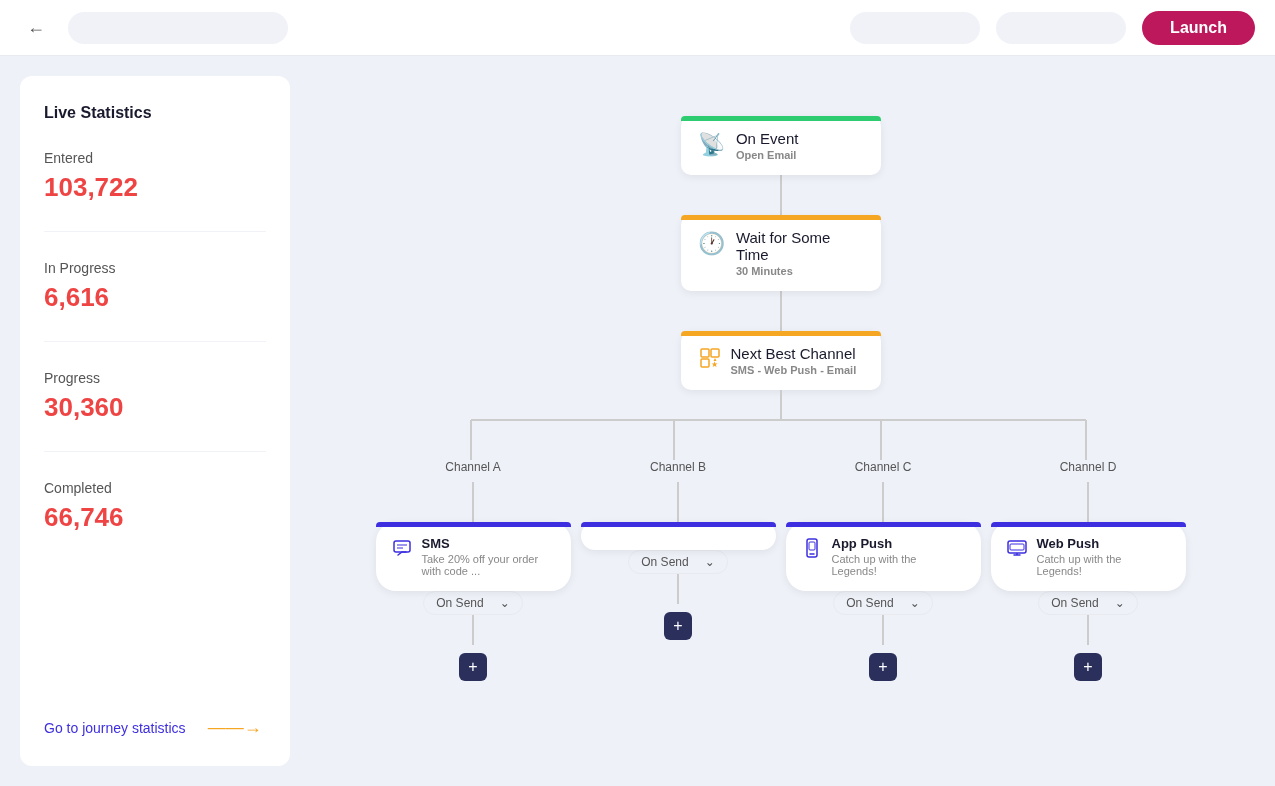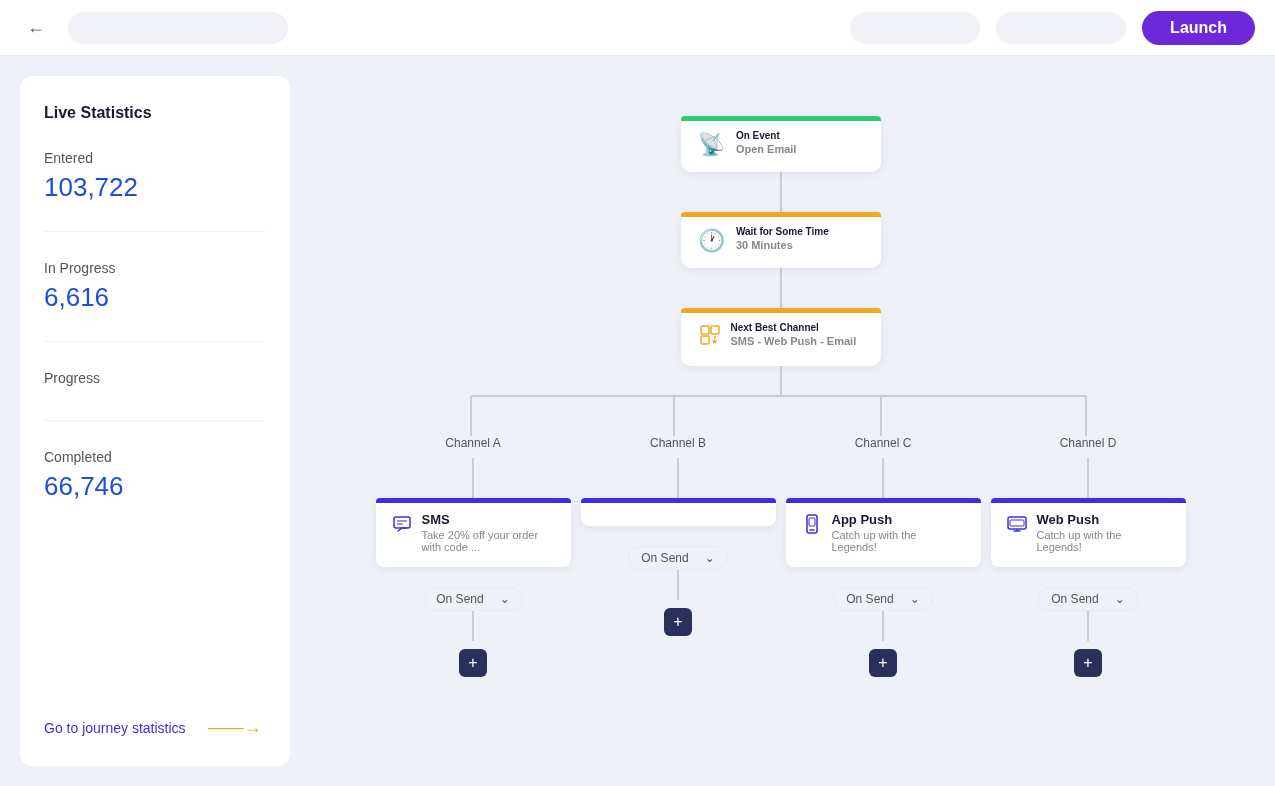--- a/index.html
+++ b/index.html
@@ -35,21 +35,21 @@
       width: 220px;
     }
     .nav-spacer { flex: 1; }
     .nav-pill-sm {
       background: #f0f2f7;
       border-radius: 20px;
       height: 32px;
       width: 130px;
     }
     .launch-btn {
-      background: #6d28d9;
+      background: #be185d;
       color: white;
       border: none;
       border-radius: 24px;
       padding: 8px 28px;
       font-size: 16px;
       font-weight: 600;
       cursor: pointer;
     }
 
     
@@ -80,22 +80,22 @@
     .stat-block {
       margin-bottom: 28px;
     }
     .stat-label {
       font-size: 14px;
       color: #555;
       margin-bottom: 6px;
     }
     .stat-value {
       font-size: 26px;
-      font-weight: 400;
-      color: #1d4ed8;
+      font-weight: 700;
+      color: #ef4444;
     }
     .stat-divider {
       border: none;
       border-top: 1px solid #f0f2f7;
       margin-bottom: 28px;
     }
     .goto-link {
       display: flex;
       align-items: center;
       gap: 22px;
@@ -153,22 +153,22 @@
     }
     .node-icon {
       font-size: 22px;
       margin-top: 2px;
     }
     .node-icon.green { color: #2ecc71; }
     .node-icon.yellow { color: #f5a623; }
     .node-icon.orange { color: #f5a623; }
 
     .node-text .node-title {
-      font-size: 10px;
-      font-weight: 700;
+      font-size: 15px;
+      font-weight: 400;
       color: #1a1a2e;
     }
     .node-text .node-sub {
       font-size: 11px;
       color: #888;
       margin-top: 2px;
       font-weight: bold;
     }
 
     
@@ -196,21 +196,21 @@
 
     .channel-label {
       font-size: 12px;
       color: #555;
       margin-bottom: 8px;
     }
 
     
     .channel-node {
       background: white;
-      border-radius: 8px;
+      border-radius: 20px;
       padding: 14px 16px;
       width: 195px;
       position: relative;
       box-shadow: 0 2px 8px rgba(0,0,0,0.07);
     }
     .channel-node-top {
       height: 5px;
       border-radius: 4px 4px 0 0;
       position: absolute;
       top: 0; left: 0; right: 0;
@@ -235,21 +235,21 @@
       font-size: 11px;
       color: #888;
       margin-top: 2px;
     }
 
     
     .on-send-row {
       display: flex;
       align-items: flex-end;
       gap: 16px;
-      margin-top: 20px;
+      margin-top: 0;
       border: 1px solid #e8eaf0;
       border-radius: 20px;
       padding: 4px 12px;
       cursor: pointer;
       font-size: 12px;
       color: #555;
     }
 
     .plus-btn {
       width: 28px; height: 28px;
@@ -302,20 +302,21 @@
       <div class="stat-value">103,722</div>
     </div>
     <hr class="stat-divider">
     <div class="stat-block">
       <div class="stat-label">In Progress</div>
       <div class="stat-value">6,616</div>
     </div>
     <hr class="stat-divider">
     <div class="stat-block">
       <div class="stat-label">Progress</div>
+      <div class="stat-value">30,360</div>
     </div>
     <hr class="stat-divider">
     <div class="stat-block">
       <div class="stat-label">Completed</div>
       <div class="stat-value">66,746</div>
     </div>
 
     <div class="goto-link">
       <span>Go to journey statistics</span>
       <span class="goto-arrow">——→</span>

